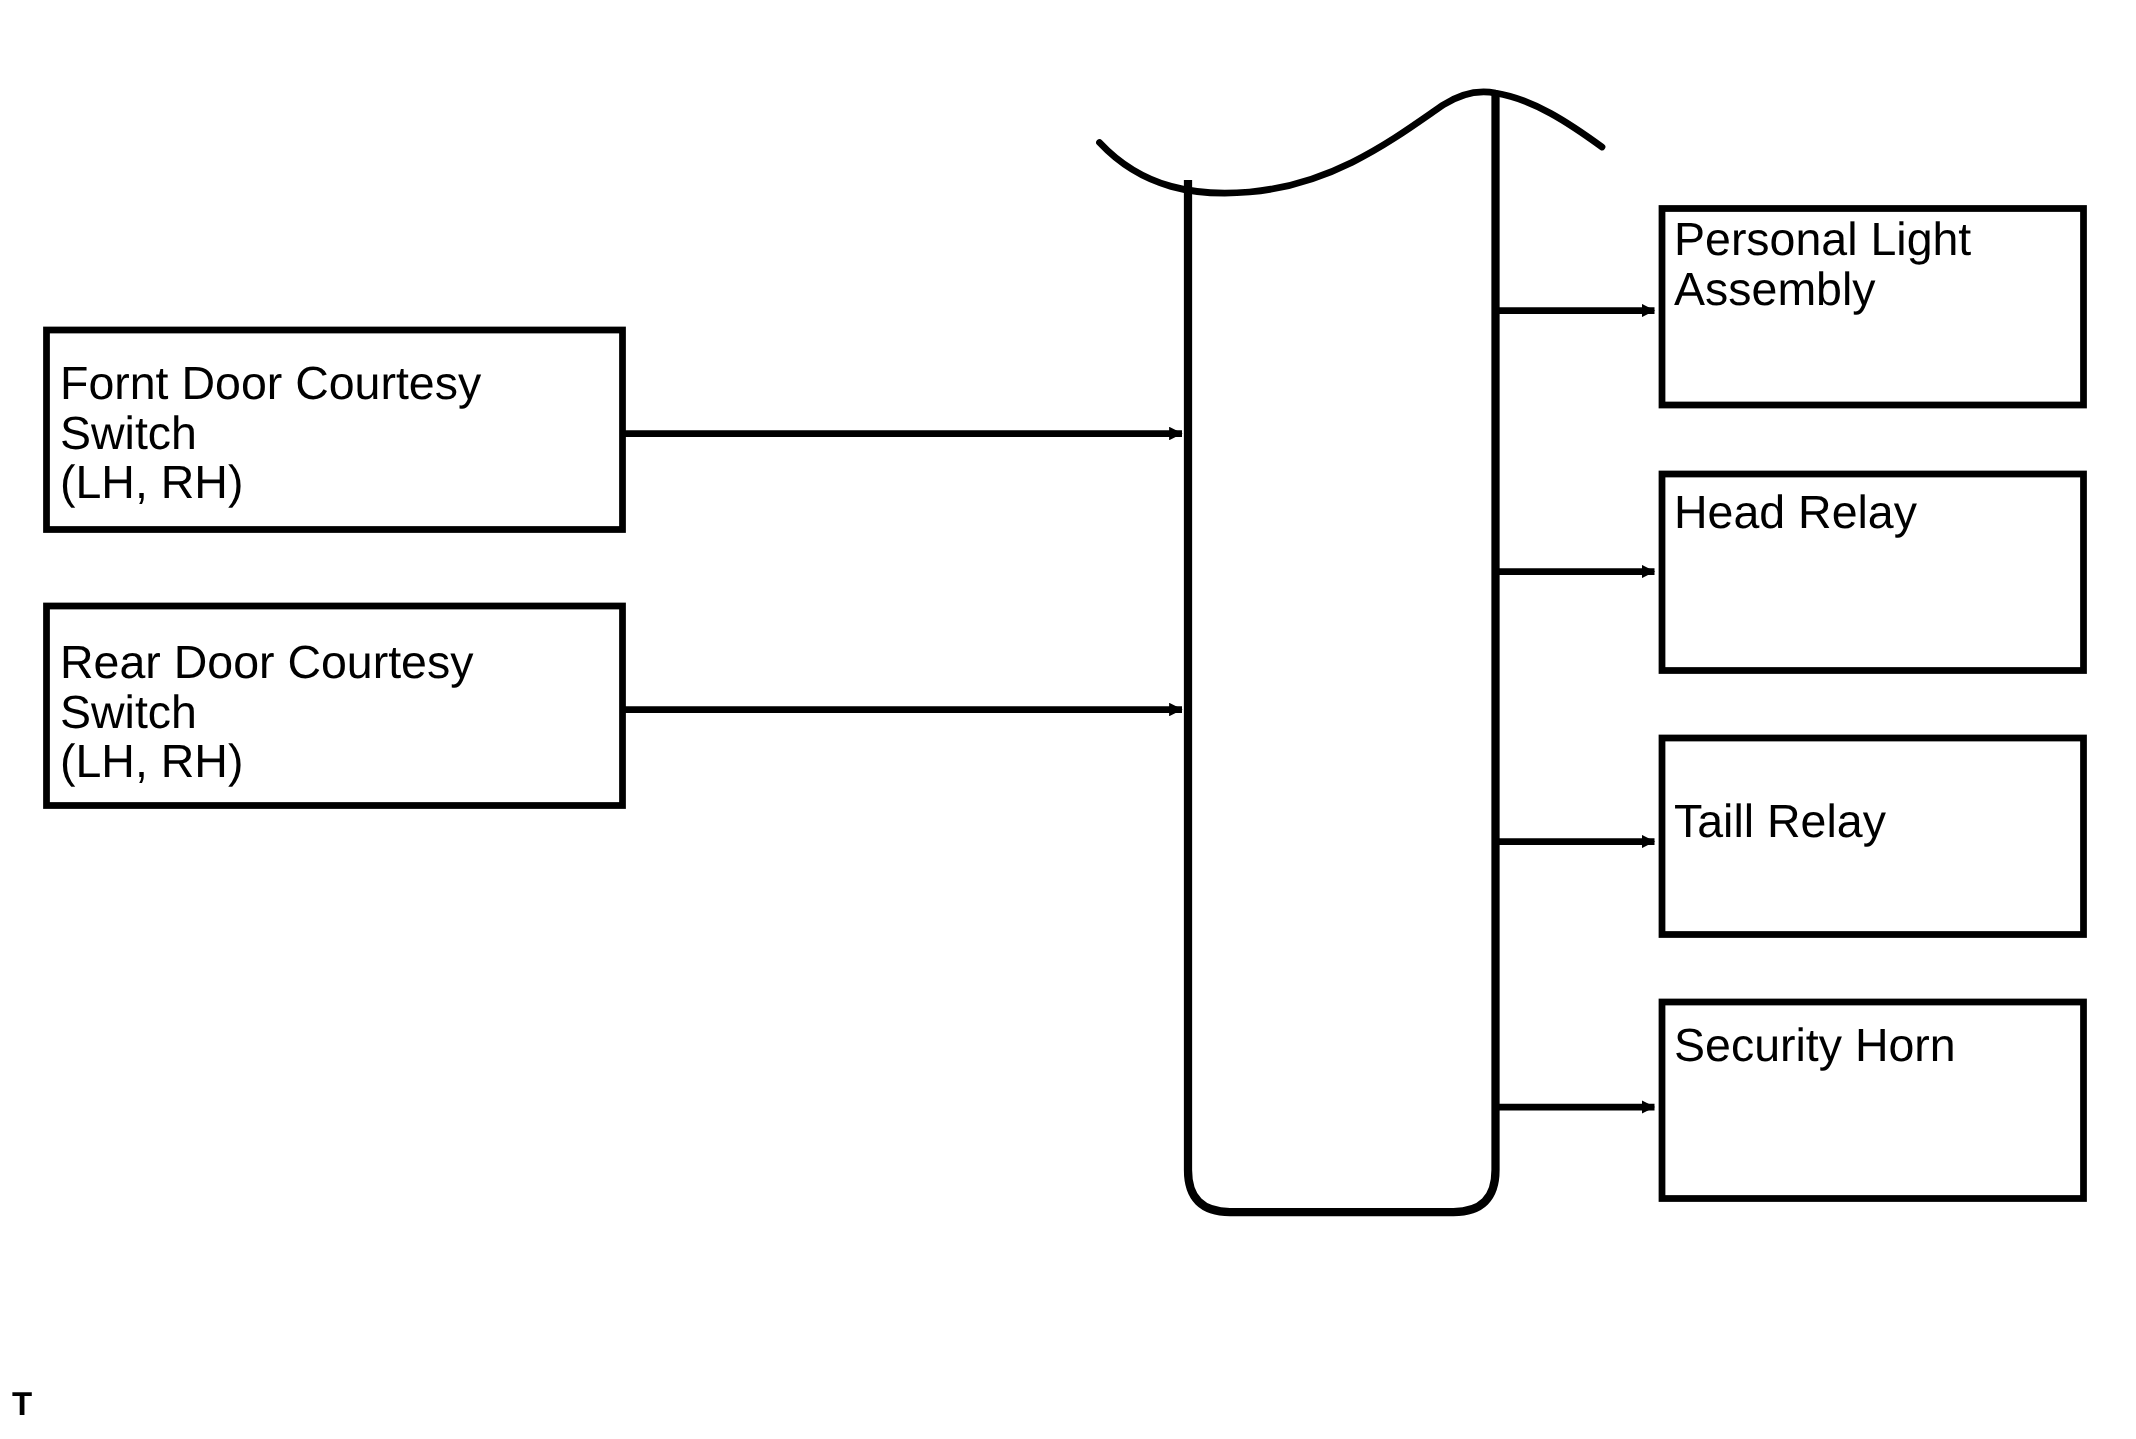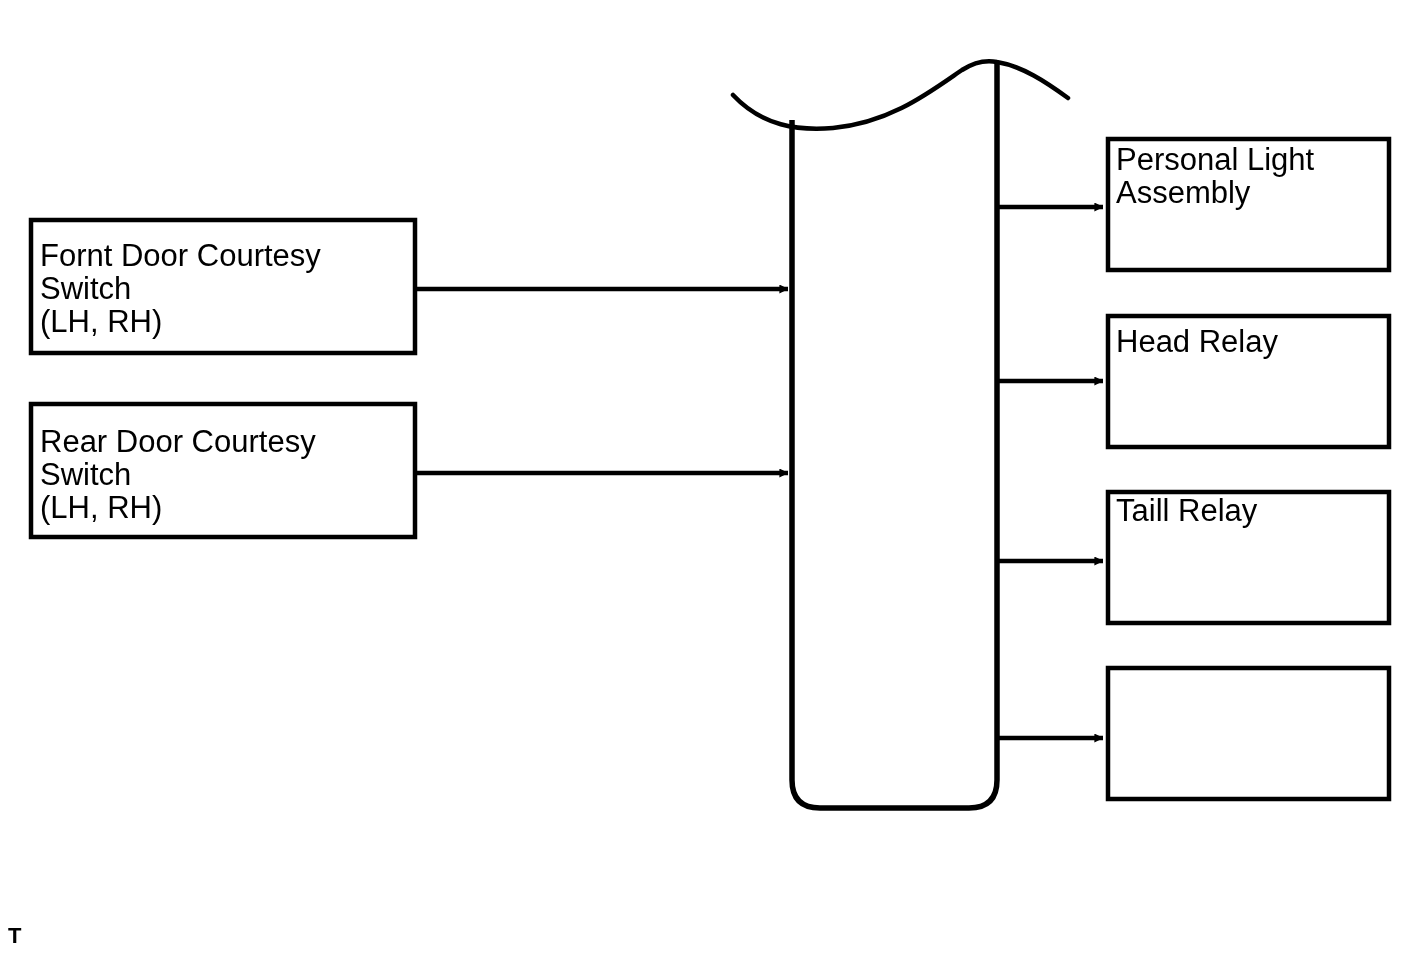--- a/index.html
+++ b/index.html
@@ -86,18 +86,19 @@
 (LH, RH)</div>
 
   <div class="box-label" style="left:40px; top:412px; width:370px;margin-top:13px;">Rear Door Courtesy Switch
 (LH, RH)</div>
 
   <div class="box-label" style="left:1116px; top:143px; width:268px;">Personal Light
 Assembly</div>
 
   <div class="box-label" style="left:1116px; top:325px; width:268px;">Head Relay</div>
 
-  <div class="box-label" style="left:1116px; top:494px; width:268px;">Taill Relay</div>
+  <div class="box-label" style="left:1116px; top:531px; width:268px;">Taill Relay</div>
 
+  <div class="box-label" style="left:1116px; top:680px; width:268px;">Security Horn</div>
 
   <div class="corner-mark" style="left:8px; top:925px;">T</div>
 
 </div>
 
 </body></html>

